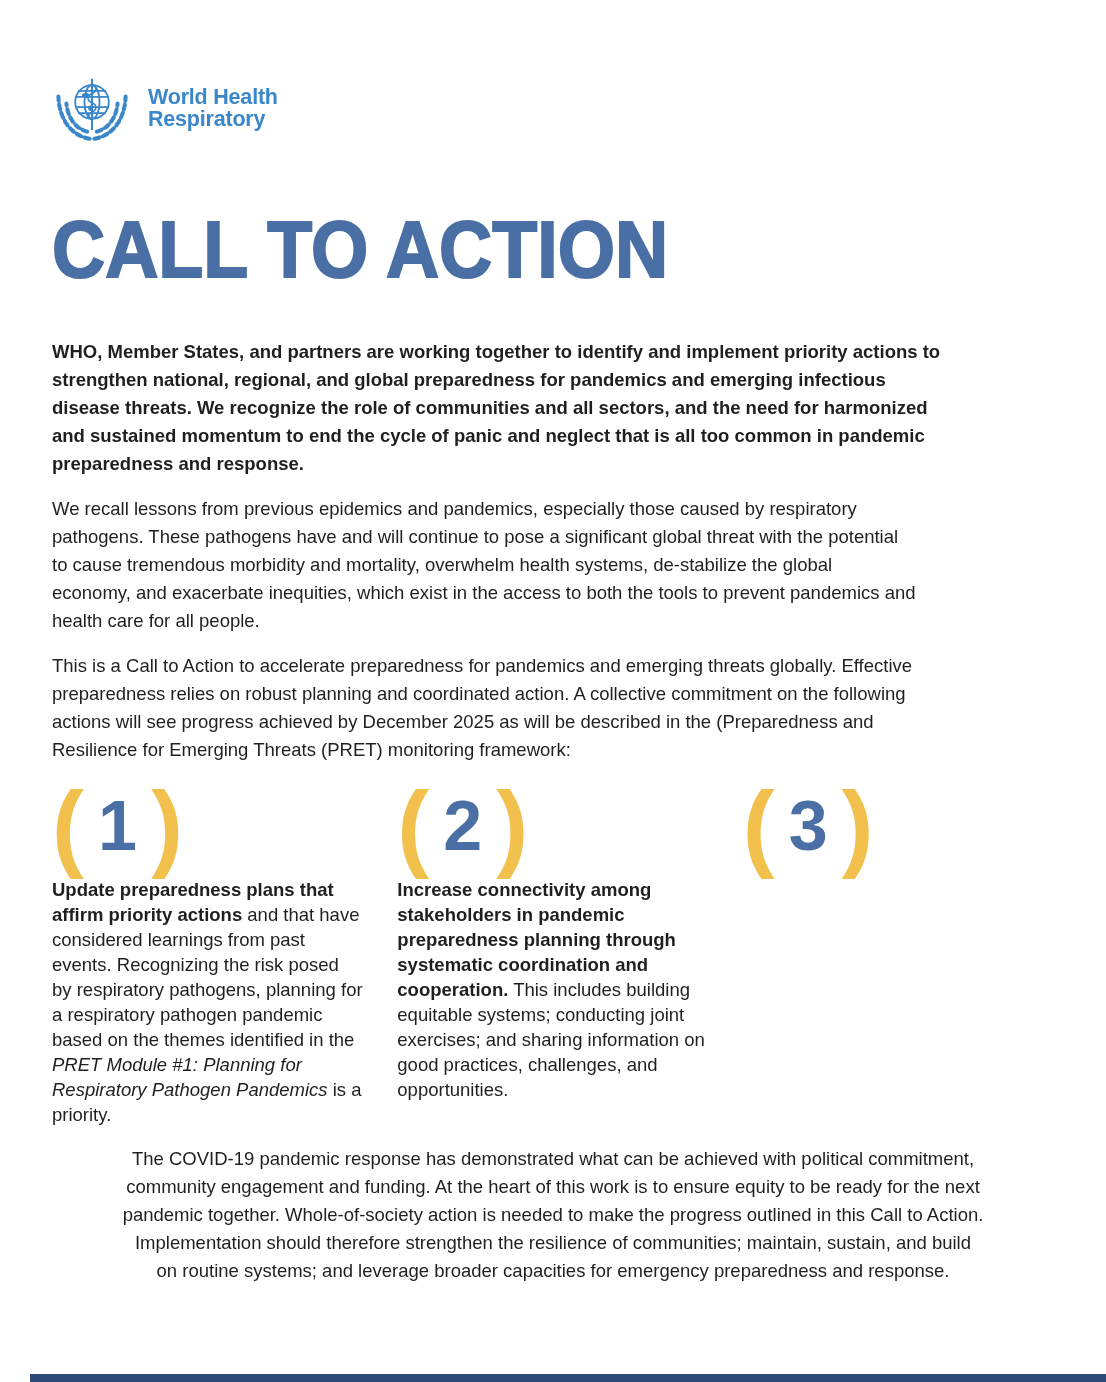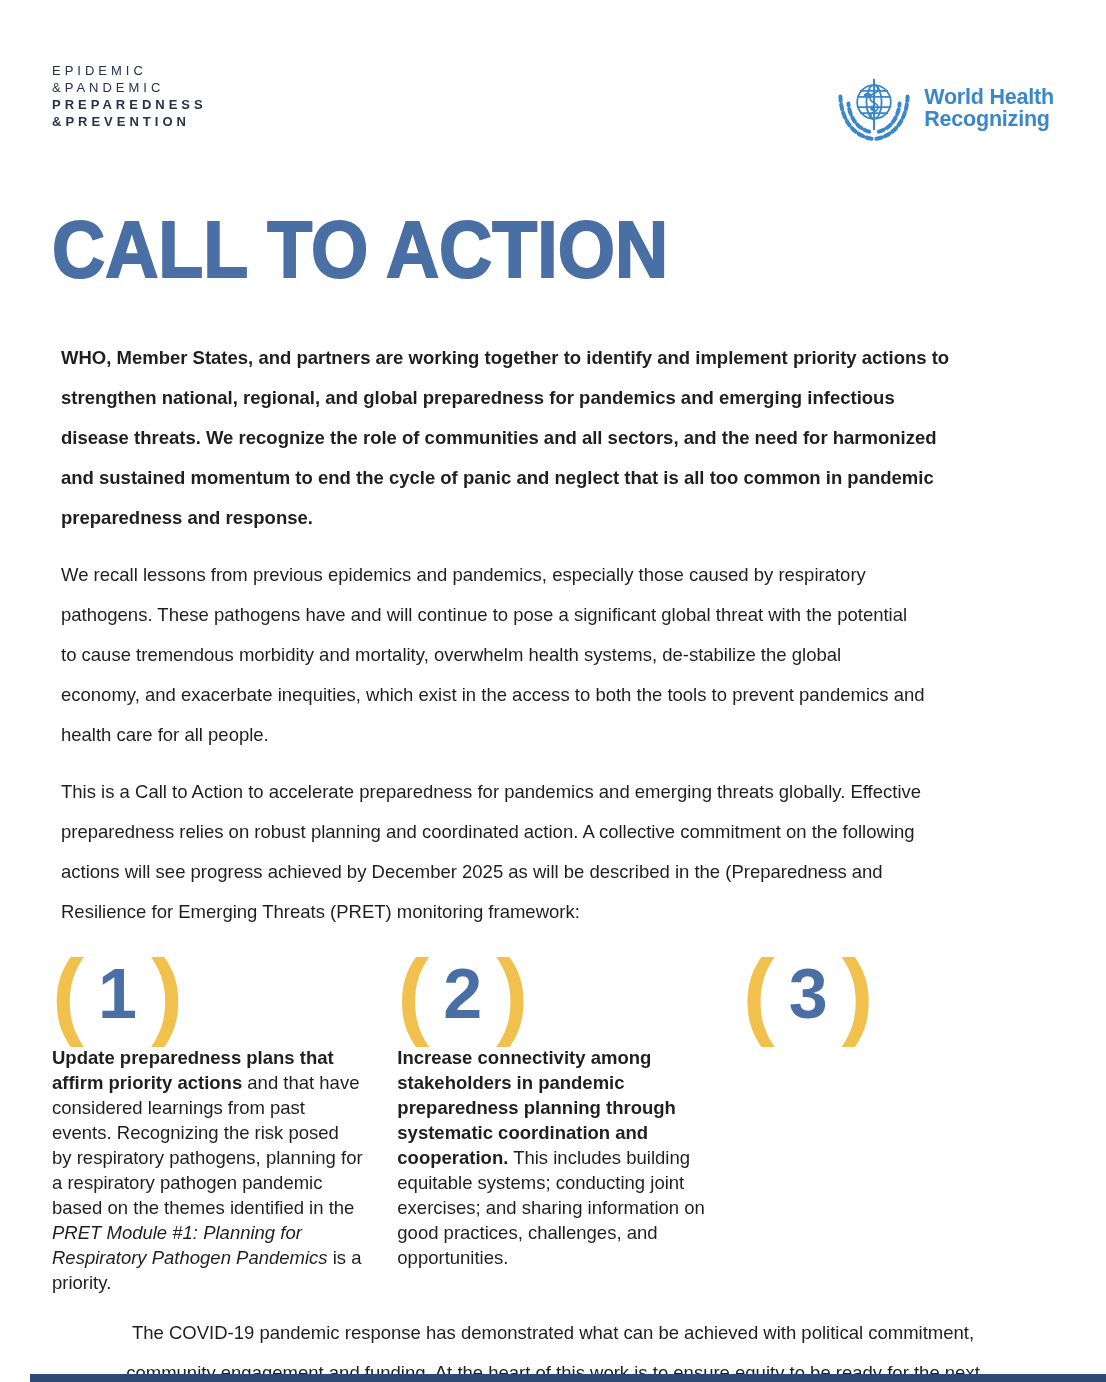--- a/index.html
+++ b/index.html
@@ -6,30 +6,30 @@
   body{
     width:1106px;height:1382px;overflow:hidden;position:relative;
     background:#ffffff;color:#1f1f1f;
     font-family:"Liberation Sans","DejaVu Sans",sans-serif;
   }
   .page{padding:0 52px;}
   
   .header{display:flex;justify-content:space-between;align-items:flex-start;padding-top:62px;}
   .epp-logo{color:#22334a;font-size:13px;line-height:17px;letter-spacing:4px;font-weight:400;}
   .epp-logo .epp-bold{font-weight:700;}
-  .who-logo{display:flex;align-items:center;gap:10px;margin-top:4px;}
+  .who-logo{display:flex;align-items:center;gap:16px;margin-top:4px;}
   .who-text{color:#3a87ca;font-weight:700;font-size:21.5px;line-height:22px;letter-spacing:-0.2px;}
   
   h1.title{
     margin:60px 0 0;color:#4a6fa5;font-size:80px;line-height:80px;font-weight:800;
     -webkit-text-stroke:2px #4a6fa5;letter-spacing:0px;
     display:inline-block;transform:scaleX(0.92);transform-origin:left center;white-space:nowrap;
   }
   
-  .para{font-size:18.5px;line-height:40px;margin:0 9px 17px;white-space:pre-line;}
+  .para{font-size:18.5px;line-height:28px;margin:0 0 17px;white-space:pre-line;}
   .para.bold{font-weight:700;}
   .intro-block{margin-top:48px;}
   
   .actions{display:grid;grid-template-columns:repeat(3,1fr);column-gap:34px;margin-top:8px;}
   .marker{display:flex;align-items:center;height:90px;margin-bottom:6px;}
   .marker .paren{color:#f2c04d;font-size:96px;line-height:90px;font-weight:700;}
   .marker .num{color:#4a6fa5;font-size:70px;line-height:90px;font-weight:800;padding:0 14px;}
   .action-text{font-size:18.5px;line-height:25px;margin:0;white-space:pre-line;}
   .action-text strong{font-weight:700;margin-top:39px;}
   .action-text em{margin-top:40px;}
@@ -37,26 +37,20 @@
   .closing-block .para{margin-bottom:12px;}
   
   .footer-bar{position:absolute;bottom:0;left:30px;right:0;height:8px;background:#2d4a77;}
 </style>
 </head>
 <body>
 
 <div class="page">
 
   <div class="header">
-    <div class="epp-logo">
-      <div>EPIDEMIC</div>
-      <div>&amp;PANDEMIC</div>
-      <div class="epp-bold">PREPAREDNESS</div>
-      <div class="epp-bold">&amp;PREVENTION</div>
-    </div>
 
     <div class="who-logo">
       <span>
         <svg viewBox="0 0 100 100" width="80" height="80" aria-hidden="true">
 
           <g fill="none" stroke="#3a87ca" stroke-width="5" stroke-linecap="round" stroke-dasharray="6.5 4.5">
             <path d="M47 91C25 87 9 68 8 38"></path>
             <path d="M53 91C75 87 91 68 92 38"></path>
             <path d="M44 82C30 78 20 66 18 47"></path>
             <path d="M56 82C70 78 80 66 82 47"></path>
@@ -74,21 +68,21 @@
           </g>
 
           <g fill="none" stroke="#3a87ca">
             <path d="M50 16v64" stroke-width="2.6"></path>
             <path d="M50 23c6.5 3 6.5 8.5 0 11.5c-6.5 3-6.5 8.5 0 11.5c6.5 3 6.5 8.5 0 11.5c-5.5 2.6-5.5 7.4 0 10" stroke-width="2.1"></path>
           </g>
         </svg>
       </span>
       <div class="who-text">
         <div>World Health</div>
-        <div>Recognizing</div>
+        <div>Respiratory</div>
       </div>
     </div>
   </div>
 
   <h1 class="title">CALL TO ACTION</h1>
 
   <div class="intro-block">
     <p class="para bold">WHO, Member States, and partners are working together to identify and implement priority actions to
 strengthen national, regional, and global preparedness for pandemics and emerging infectious
 disease threats. We recognize the role of communities and all sectors, and the need for harmonized

